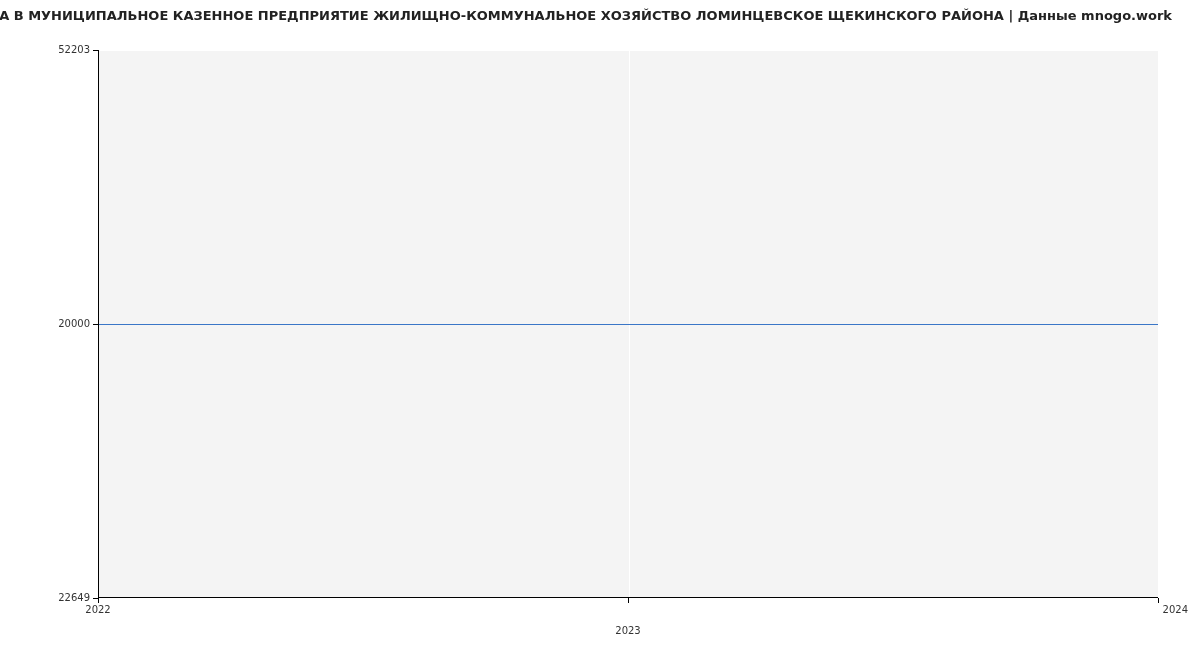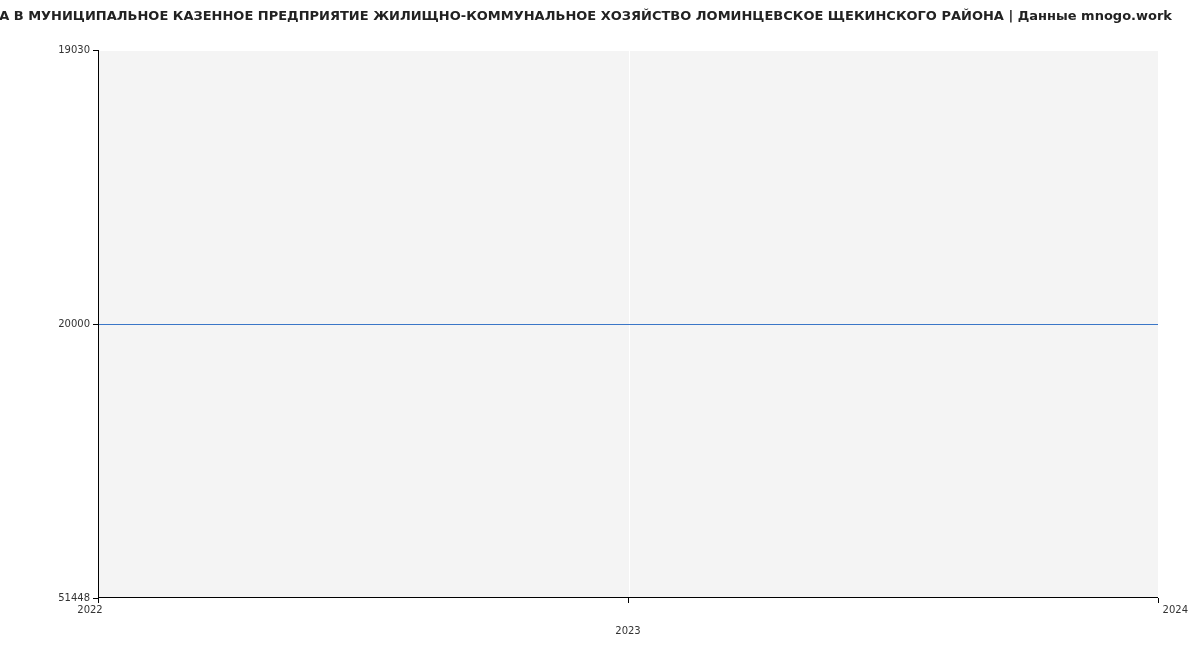--- a/index.html
+++ b/index.html
@@ -89,29 +89,29 @@
     left: 93px;
   }
 </style>
 </head>
 <body>
 
 <div class="chart-wrap">
 
   <div class="title">ЗАРПЛАТА В МУНИЦИПАЛЬНОЕ КАЗЕННОЕ ПРЕДПРИЯТИЕ ЖИЛИЩНО-КОММУНАЛЬНОЕ ХОЗЯЙСТВО ЛОМИНЦЕВСКОЕ ЩЕКИНСКОГО РАЙОНА | Данные mnogo.work</div>
 
-  <div class="ytick-label" style="top:592px;">51448</div>
+  <div class="ytick-label" style="top:592px;">22649</div>
   <div class="ytick-label" style="top:318px;">20000</div>
-  <div class="ytick-label" style="top:44px;">19030</div>
+  <div class="ytick-label" style="top:44px;">52203</div>
 
   <div class="tick-mark-y" style="top:598px;"></div>
   <div class="tick-mark-y" style="top:324px;"></div>
   <div class="tick-mark-y" style="top:50px;"></div>
 
-  <div class="xtick-label" style="left:60px;">2022</div>
+  <div class="xtick-label" style="left:68px;">2022</div>
   <div class="xtick-label" style="left:598px;margin-top:21px;">2023</div>
   <div class="xtick-label" style="left:1128px;text-align:right;">2024</div>
 
   <div class="tick-mark-x" style="left:98px;"></div>
   <div class="tick-mark-x" style="left:628px;"></div>
   <div class="tick-mark-x" style="left:1158px;"></div>
 
   <div class="plot-area">
 
     <div class="gridline-v" style="left:530px;"></div>

